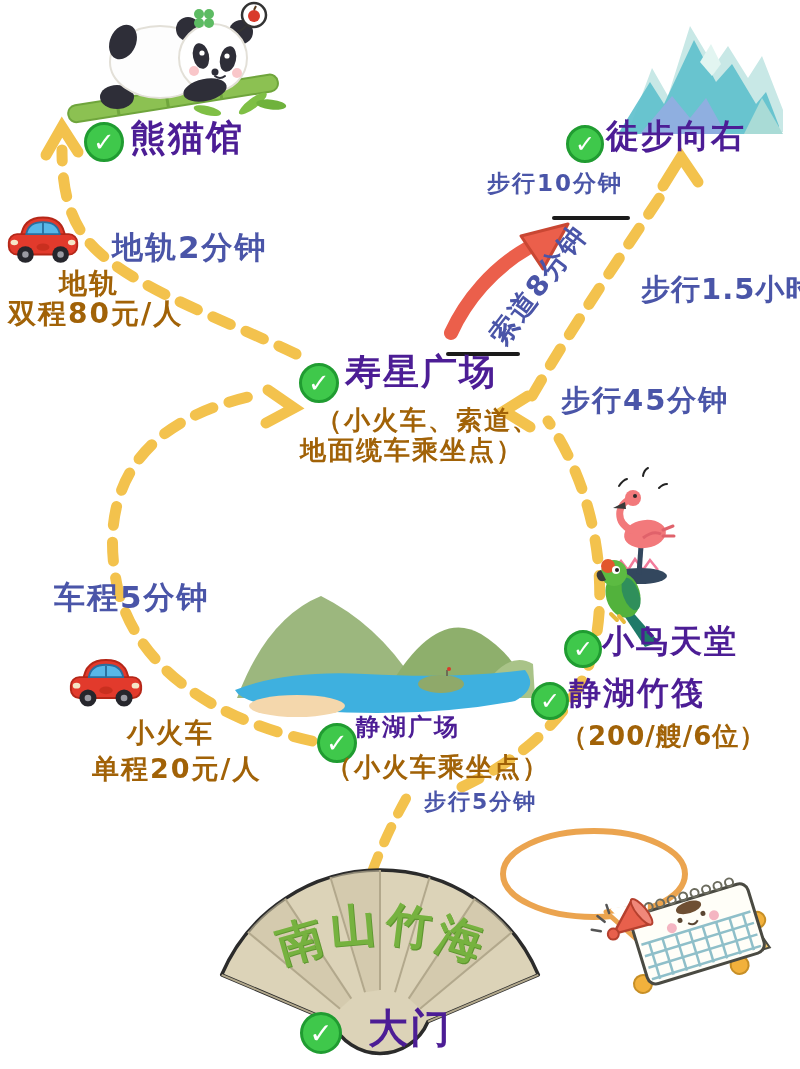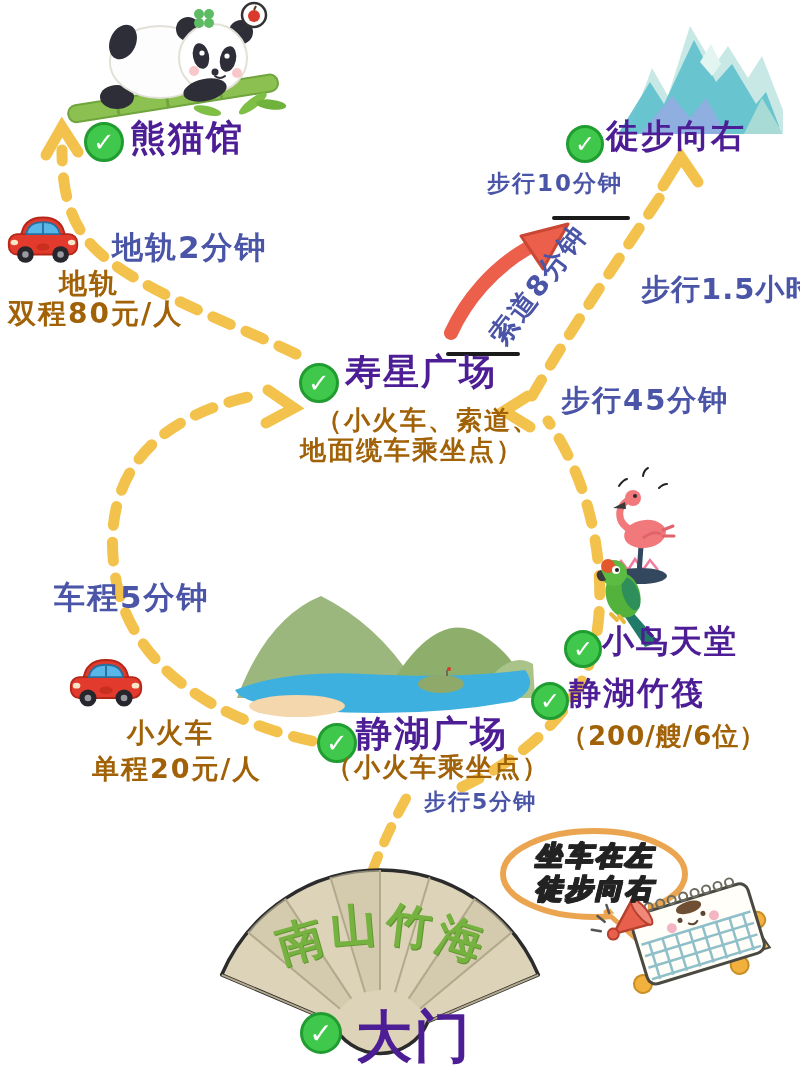--- a/index.html
+++ b/index.html
@@ -260,39 +260,35 @@
     </div>
 
   <div class="lbl black" style="left:130px;top:118px;font-size:36px">熊猫馆</div>
   <div class="lbl black" style="left:606px;top:118px;font-size:33px">徒步向右</div>
   <div class="lbl black" style="left:345px;top:352px;font-size:36px">寿星广场</div>
   <div class="lbl red" style="left:316px;top:406px;font-size:26px">（小火车、索道、</div>
   <div class="lbl red" style="left:300px;top:436px;font-size:26px">地面缆车乘坐点）</div>
   <div class="lbl black" style="left:602px;top:624px;font-size:32px">小鸟天堂</div>
   <div class="lbl black" style="left:569px;top:676px;font-size:32px">静湖竹筏</div>
   <div class="lbl red" style="left:561px;top:722px;font-size:26px;letter-spacing:1px">（200/艘/6位）</div>
-  <div class="lbl black" style="left:356px;top:714px;font-size:36px">静湖广场</div>
+  <div class="lbl black" style="left:356px;top:714px;font-size:24px">静湖广场</div>
   <div class="lbl red" style="left:326px;top:753px;font-size:26px">（小火车乘坐点）</div>
-  <div class="lbl black" style="left:356px;top:1006px;font-size:56px">大门</div>
+  <div class="lbl black" style="left:368px;top:1006px;font-size:40px">大门</div>
 
   <div class="lbl blue" style="left:112px;top:230px;font-size:31px">地轨2分钟</div>
   <div class="lbl red" style="left:59px;top:269px;font-size:28px">地轨</div>
   <div class="lbl red" style="left:8px;top:299px;font-size:28px">双程80元/人</div>
   <div class="lbl blue" style="left:487px;top:171px;font-size:23px">步行10分钟</div>
   <div class="lbl blue rot" style="left:464px;top:270px;width:150px;font-size:28px;transform:rotate(-53deg)">索道8分钟</div>
   <div class="lbl blue" style="left:641px;top:274px;font-size:29px;letter-spacing:1px">步行1.5小时</div>
   <div class="lbl blue" style="left:561px;top:385px;font-size:29px">步行45分钟</div>
   <div class="lbl blue" style="left:54px;top:580px;font-size:31px">车程5分钟</div>
   <div class="lbl red" style="left:127px;top:718px;font-size:27px">小火车</div>
   <div class="lbl red" style="left:92px;top:754px;font-size:27px">单程20元/人</div>
   <div class="lbl blue" style="left:424px;top:790px;font-size:22px">步行5分钟</div>
 
-  <div class="bubble-text" style="left:506px;top:840px;width:178px;font-size:27px">
-    <div>坐车在左</div>
-    <div>徒步向右</div>
-  </div>
 
   <span class="fan-char" style="left:300px;top:942px;font-size:46px;transform:translate(-50%,-50%) rotate(-16deg)">南</span>
   <span class="fan-char" style="left:353px;top:927px;font-size:46px;transform:translate(-50%,-50%) rotate(-5deg)">山</span>
   <span class="fan-char" style="left:409px;top:927px;font-size:46px;transform:translate(-50%,-50%) rotate(7deg)">竹</span>
   <span class="fan-char" style="left:460px;top:940px;font-size:46px;transform:translate(-50%,-50%) rotate(17deg)">海</span>
 
 </div>
 
 </body></html>

